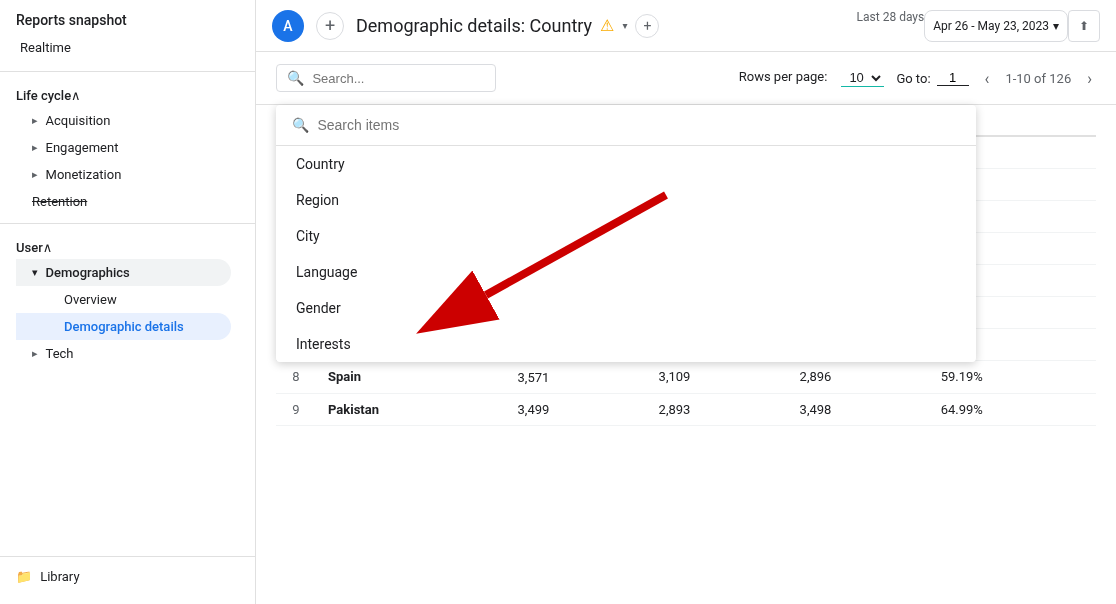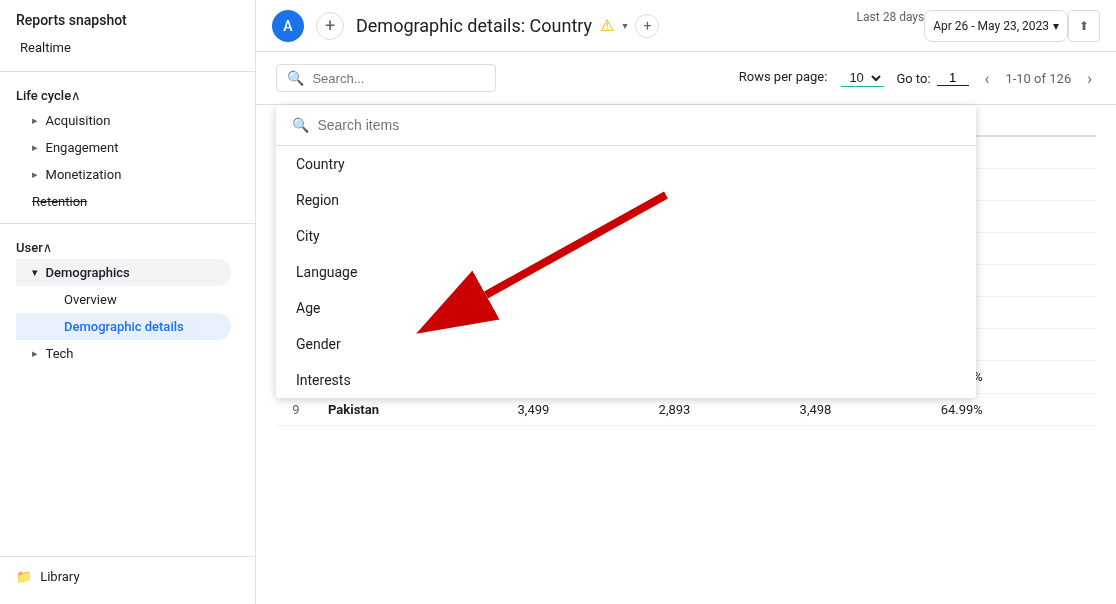--- a/index.html
+++ b/index.html
@@ -400,23 +400,20 @@
         <div class="dropdown-item">
           <span>Region</span>
         </div>
         <div class="dropdown-item">
           <span>City</span>
         </div>
         <div class="dropdown-item">
           <span>Language</span>
         </div>
         <div class="dropdown-item">
-          <span>Age</span>
-        </div>
-        <div class="dropdown-item">
           <span>Gender</span>
         </div>
         <div class="dropdown-item">
           <span>Interests</span>
         </div>
 
         <svg style="position:absolute;top:80px;left:180px;width:220px;height:130px;pointer-events:none;overflow:visible;">
           <defs>
             <marker id="arrowhead" markerWidth="10" markerHeight="7" refX="0" refY="3.5" orient="auto">
               <polygon points="0 0, 10 3.5, 0 7" fill="#cc0000"></polygon>

